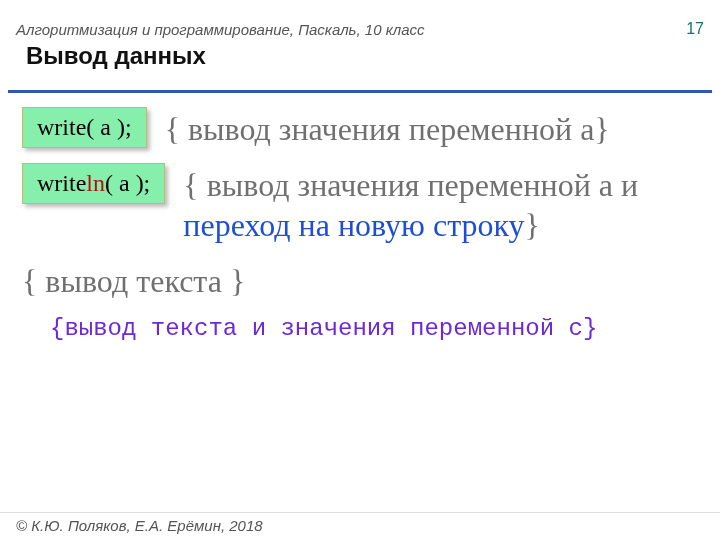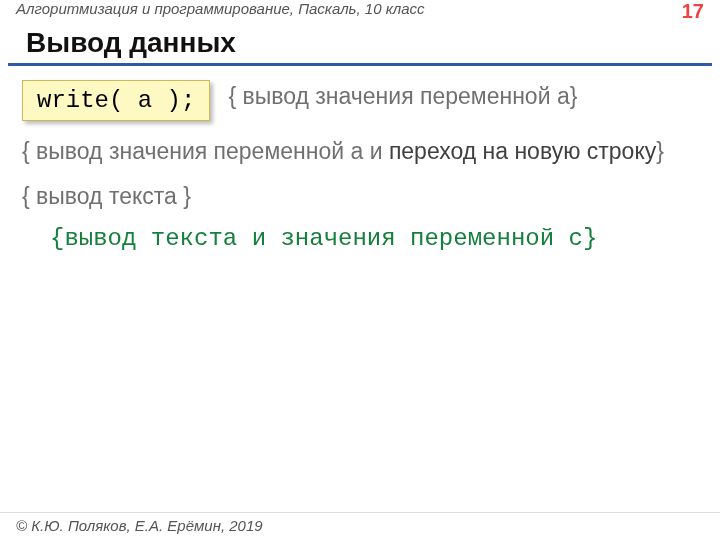--- a/index.html
+++ b/index.html
@@ -5,77 +5,77 @@
   * { box-sizing: border-box; margin: 0; padding: 0; }
   body {
     width: 720px;
     height: 540px;
     background: #fff;
     font-family: Arial, sans-serif;
     position: relative;
     overflow: hidden;
   }
   .header-bar {
-    padding: 0 16px 2px 16px;
+    padding: 20px 16px 2px 16px;
     display: flex;
     justify-content: space-between;
-    align-items: flex-start;
+    align-items: flex-end;
     font-style: italic;
     color: #555;
     font-size: 15px;
   }
   .header-bar .pagenum {
     font-style: normal;
-    font-weight: bold;
-    font-size: 20px;
-    color: #ef4444;
+    font-weight: normal;
+    font-size: 16px;
+    color: #0f766e;
   }
   .title {
-    font-size: 28px;
+    font-size: 24px;
     font-weight: bold;
     color: #111;
-    padding: 2px 18px 4px 18px;
+    padding: 2px 18px 20px 18px;
     border-bottom: 3px solid #2e5aa8;
     margin: 0 8px 14px 8px;
   }
   .content {
     padding: 0 22px;
   }
   .row {
     display: flex;
     align-items: flex-start;
     gap: 18px;
     margin-bottom: 14px;
   }
   .codebox {
-    background: #fef9c3;
+    background: #86efac;
     border: 1px solid #c9ba5a;
     padding: 6px 14px;
-    font-family: Liberation Mono, monospace;
+    font-family: Liberation Serif, serif;
     font-size: 24px;
     white-space: nowrap;
     box-shadow: 3px 3px 4px rgba(0,0,0,0.25);
     display: inline-block;
   }
   .comment {
-    font-family: Liberation Sans, sans-serif;
-    font-size: 23px;
+    font-family: Liberation Serif, serif;
+    font-size: 32px;
     color: #707070;
     line-height: 1.25;
     flex: 1;
     padding-top: 2px;
   }
-  .red { color: #404040; }
+  .red { color: #1d4ed8; }
   .blue { color: #1750d4; }
   .green { color: #0f8a2f; }
   .dkred { color: #b01212; }
   .standalone-comment {
     font-family: "Courier New", monospace;
     font-size: 24px;
-    color: #15803d;
+    color: #6d28d9;
     margin: 4px 0 14px 28px;
   }
   .footer {
     position: absolute;
     left: 0; right: 0; bottom: 0;
     padding: 4px 16px 6px 16px;
     font-style: italic;
     color: #555;
     font-size: 15px;
     border-top: 1px solid #ddd;
@@ -98,32 +98,33 @@
   <div class="row">
     <div class="codebox">
       <span>write( a );</span>
     </div>
     <div class="comment">
       <span>{ вывод значения переменной a}</span>
     </div>
   </div>
 
   <div class="row">
+    <div class="codebox"><span>write</span><span class="dkred">ln</span><span>( a );</span></div>
     <div class="comment">
       <span>{ вывод значения переменной a и </span><span class="red">переход на новую строку</span><span>}</span>
     </div>
   </div>
 
   <div class="row">
     <div class="comment">
       <span>{ вывод текста }</span>
     </div>
   </div>
 
 
   <div class="standalone-comment">{вывод текста и значения переменной c}</div>
 
 
 </div>
 
 <div class="footer">
-  <span>© К.Ю. Поляков, Е.А. Ерёмин, 2019</span>
+  <span>© К.Ю. Поляков, Е.А. Ерёмин, 2018</span>
 </div>
 
 </body></html>

